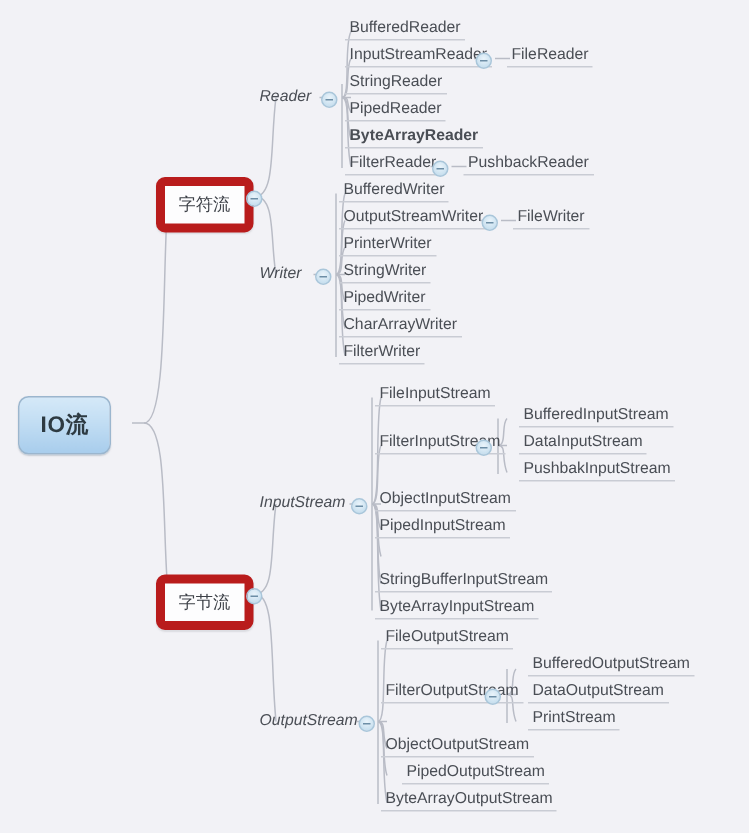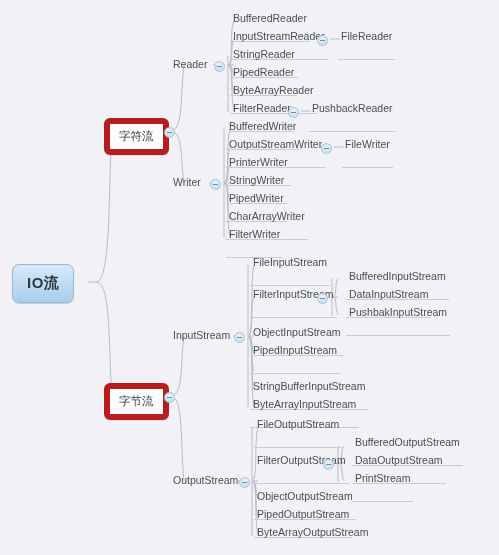--- a/index.html
+++ b/index.html
@@ -32,25 +32,26 @@
     border-radius:6px;
     color:#3b3f46;
     font-size:11.5px;
     padding:5px 9px;
     box-shadow:0 1px 1px rgba(150,155,165,.25);
   }
   .sub{
     color:#4a4e55;
     font-size:10.5px;
     padding:1px 3px 2px 3px;
+    font-style:italic;
   }
   .leaf{
     color:#4a4e55;
     font-size:10.5px;
-    padding:1px 3px 17px 3px;
+    padding:1px 3px 2px 3px;
     border-bottom:1px solid #c9ccd4;
   }
 
   
   .toggle{
     position:absolute;
     width:9px;height:9px;
     border-radius:50%;
     background:radial-gradient(circle at 50% 35%,#eaf4fb,#bcd8ea);
     border:1px solid #a9c6da;
@@ -161,21 +162,21 @@
   <div class="node sub" style="left:170px;top:473px;">OutputStream</div>
   <span class="toggle" style="left:239px;top:477px;"></span>
 
   <div class="node leaf" style="left:230px;top:11px;">BufferedReader</div>
   <div class="node leaf" style="left:230px;top:29px;">InputStreamReader</div>
   <span class="toggle" style="left:317px;top:35px;"></span>
   <div class="node leaf" style="left:338px;top:29px;">FileReader</div>
 
   <div class="node leaf" style="left:230px;top:47px;">StringReader</div>
   <div class="node leaf" style="left:230px;top:65px;">PipedReader</div>
-  <div class="node leaf" style="left:230px;top:83px;">ByteArrayReader</div>
+  <div class="node leaf" style="left:230px;top:83px;font-weight:bold;">ByteArrayReader</div>
   <div class="node leaf" style="left:230px;top:101px;">FilterReader</div>
   <span class="toggle" style="left:288px;top:107px;"></span>
   <div class="node leaf" style="left:309px;top:101px;">PushbackReader</div>
 
   <div class="node leaf" style="left:226px;top:137px;">OutputStreamWriter</div>
   <div class="node leaf" style="left:226px;top:119px;">BufferedWriter</div>
   <span class="toggle" style="left:321px;top:143px;"></span>
   <div class="node leaf" style="left:342px;top:137px;">FileWriter</div>
 
   <div class="node leaf" style="left:226px;top:155px;">PrinterWriter</div>
@@ -197,16 +198,16 @@
   <div class="node leaf" style="left:250px;top:397px;">ByteArrayInputStream</div>
 
   <div class="node leaf" style="left:254px;top:417px;">FileOutputStream</div>
   <div class="node leaf" style="left:254px;top:453px;">FilterOutputStream</div>
   <span class="toggle" style="left:323px;top:459px;"></span>
   <div class="node leaf" style="left:352px;top:435px;">BufferedOutputStream</div>
   <div class="node leaf" style="left:352px;top:453px;">DataOutputStream</div>
   <div class="node leaf" style="left:352px;top:471px;">PrintStream</div>
 
   <div class="node leaf" style="left:254px;top:489px;">ObjectOutputStream</div>
-  <div class="node leaf" style="left:254px;top:507px;">PipedOutputStream</div>
+  <div class="node leaf" style="left:268px;top:507px;">PipedOutputStream</div>
   <div class="node leaf" style="left:254px;top:525px;">ByteArrayOutputStream</div>
 
 </div>
 
 </body></html>

